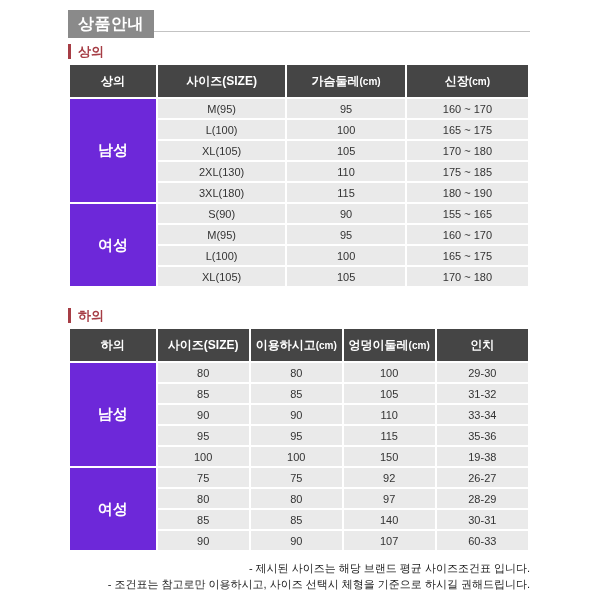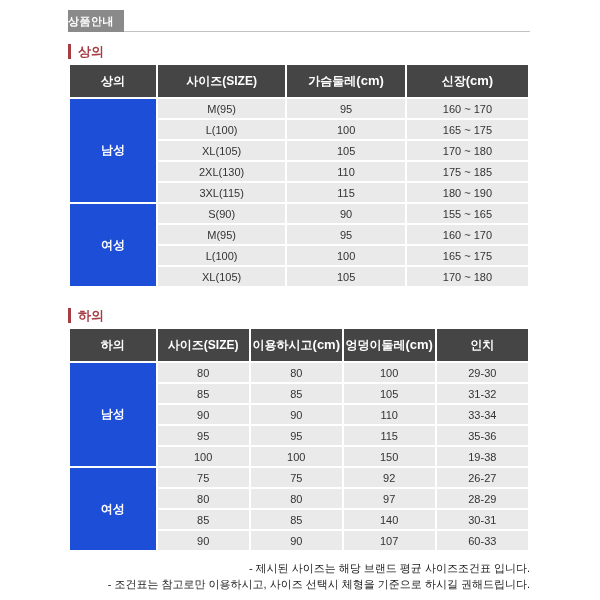--- a/index.html
+++ b/index.html
@@ -19,23 +19,23 @@
   }
   
   .tab-row {
     border-bottom: 1px solid #c3c3c3;
     height: 21px;
   }
   .tab {
     display: inline-block;
     background: #8a8a8a;
     color: #ffffff;
-    font-size: 11px;
-    font-weight: bold;
-    padding: 4px 10px 3px 0;
+    font-size: 16px;
+    font-weight: bold;
+    padding: 4px 10px 3px 10px;
     letter-spacing: 0.5px;
     cursor: default;
   }
   
   .sec-title {
     margin-top: 12px;
     color: #a63d45;
     font-size: 13px;
     font-weight: bold;
     border-left: 3px solid #a63d45;
@@ -57,32 +57,32 @@
     background: #454545;
     color: #ffffff;
     font-size: 12px;
     font-weight: bold;
     height: 32px;
     text-align: center;
     vertical-align: middle;
     padding: 0;
   }
   table.size-table th .unit {
-    font-size: 13px;
+    font-size: 10px;
     font-weight: bold;
   }
   table.size-table td {
     text-align: center;
     vertical-align: middle;
     padding: 0;
   }
   td.group-cell {
-    background: #1d4ed8;
+    background: #6d28d9;
     color: #ffffff;
-    font-size: 12px;
+    font-size: 15px;
     font-weight: bold;
   }
   td.data-cell {
     background: #eaeaea;
     color: #333333;
     font-size: 11px;
     height: 19px;
   }
   
   .footer-notes {
@@ -130,21 +130,21 @@
               <td class="data-cell">XL(105)</td>
               <td class="data-cell">105</td>
               <td class="data-cell">170 ~ 180</td>
             </tr>
             <tr>
               <td class="data-cell">2XL(130)</td>
               <td class="data-cell">110</td>
               <td class="data-cell">175 ~ 185</td>
             </tr>
             <tr>
-              <td class="data-cell">3XL(115)</td>
+              <td class="data-cell">3XL(180)</td>
               <td class="data-cell">115</td>
               <td class="data-cell">180 ~ 190</td>
             </tr>
             <tr>
               <td class="group-cell" rowspan="4">여성</td>
               <td class="data-cell">S(90)</td>
               <td class="data-cell">90</td>
               <td class="data-cell">155 ~ 165</td>
             </tr>
             <tr>

